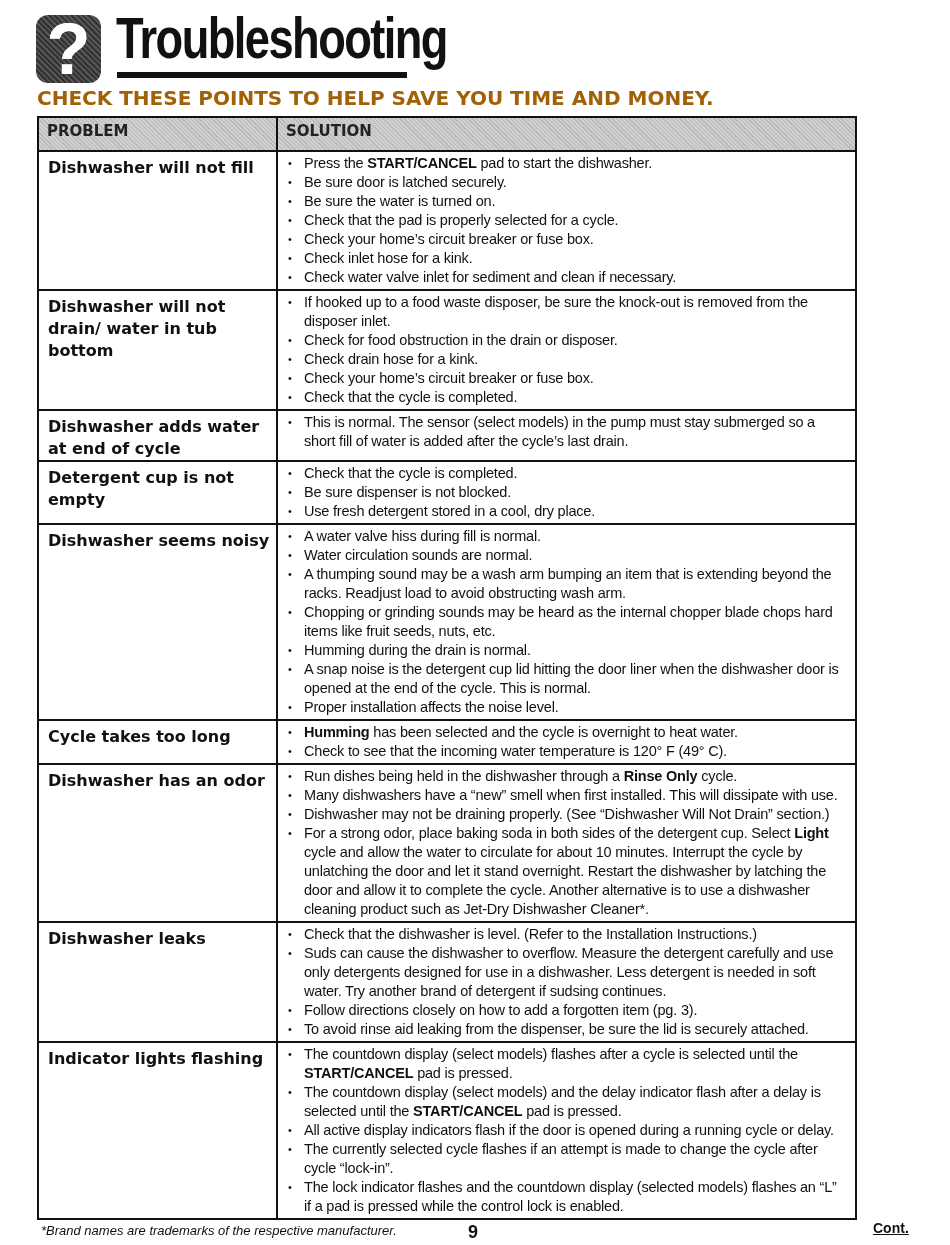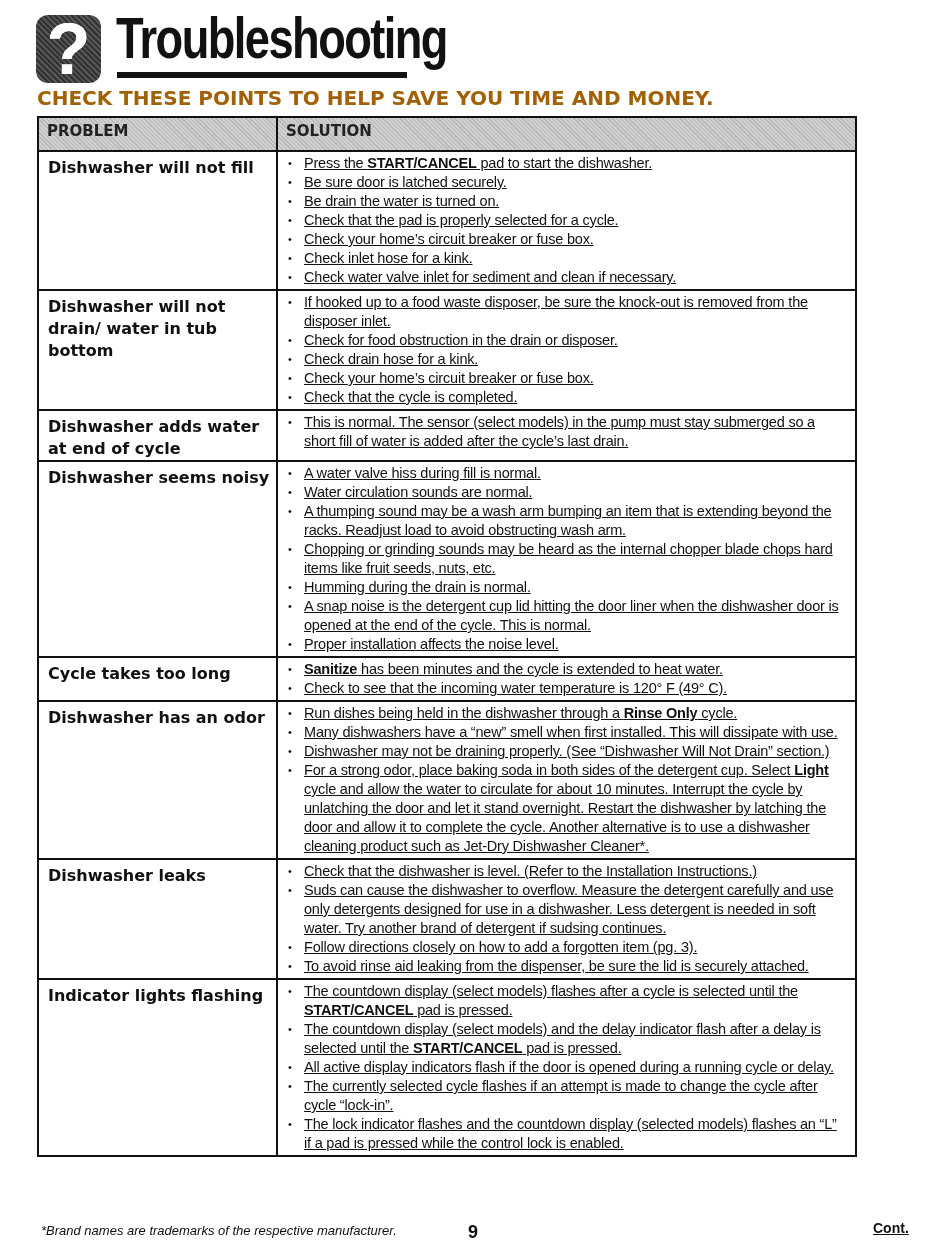--- a/index.html
+++ b/index.html
@@ -16,21 +16,21 @@
   .title-rule { position: absolute; left: 81px; top: 66px; width: 290px; height: 6px; background: #111; }
 
   .subtitle { position: absolute; left: 37px; top: 86px; font-family: "DejaVu Sans", sans-serif; font-weight: bold; font-size: 20px; color: #a16207; letter-spacing: 0px; white-space: nowrap; }
 
   table.ts { position: absolute; left: 37px; top: 116px; width: 820px; border-collapse: collapse; }
   table.ts th, table.ts td { border: 2.5px solid #111; vertical-align: top; }
   table.ts th { height: 28px; text-align: left; font-family: "DejaVu Sans", sans-serif; font-size: 15px; font-weight: bold; padding: 4px 9px 0 8px; color: #222;
     background: repeating-linear-gradient(45deg, #b8b8b8 0 1px, #cfcfcf 1px 3px); }
   td.prob { width: 224px; padding: 5px 4px 0 9px; font-family: "DejaVu Sans", sans-serif; font-weight: bold; font-size: 16px; line-height: 22px; }
   td.sol { padding: 2px 8px 2px 8px; }
-  td.sol ul { list-style: none; margin: 0; padding: 0; text-decoration: underline; }
+  td.sol ul { list-style: none; margin: 0; padding: 0; }
   td.sol li { position: relative; padding-left: 18px; font-family: "Liberation Sans", sans-serif; font-size: 14.5px; line-height: 19px;
     transform-origin: left; letter-spacing: -0.2px; }
   td.sol li::before { content: "•"; position: absolute; left: 2px; top: 0; font-size: 11px; }
   td.sol b { font-weight: bold; }
 
   .footer-note { position: absolute; left: 41px; top: 1223px; font-family: "Liberation Sans", sans-serif; font-size: 13px; color: #111; font-style: italic; }
   .page-num { position: absolute; left: 468px; top: 1222px; font-family: "Liberation Sans", sans-serif; font-weight: bold; font-size: 18px; }
   .cont { position: absolute; left: 873px; top: 1220px; font-family: "Liberation Sans", sans-serif; font-weight: bold; font-size: 14px; text-decoration: underline; }
 </style>
 </head>
@@ -53,21 +53,21 @@
       <th>SOLUTION</th>
     </tr>
   </thead>
   <tbody id="rows">
       <tr>
         <td class="prob">Dishwasher will not fill</td>
         <td class="sol">
           <ul>
             <li><span>Press the </span><b>START/CANCEL</b><span> pad to start the dishwasher.</span></li>
             <li><span>Be sure door is latched securely.</span></li>
-            <li><span>Be drain the water is turned on.</span></li>
+            <li><span>Be sure the water is turned on.</span></li>
             <li><span>Check that the pad is properly selected for a cycle.</span></li>
             <li><span>Check your home’s circuit breaker or fuse box.</span></li>
             <li><span>Check inlet hose for a kink.</span></li>
             <li><span>Check water valve inlet for sediment and clean if necessary.</span></li>
           </ul>
         </td>
       </tr>
       <tr>
         <td class="prob">Dishwasher will not drain/ water in tub bottom</td>
         <td class="sol">
@@ -82,38 +82,48 @@
       </tr>
       <tr>
         <td class="prob">Dishwasher adds water at end of cycle</td>
         <td class="sol">
           <ul>
             <li><span>This is normal. The sensor (select models) in the pump must stay submerged so a short fill of water is added after the cycle’s last drain.</span></li>
           </ul>
         </td>
       </tr>
       <tr>
+        <td class="prob">Detergent cup is not empty</td>
+        <td class="sol">
+          <ul>
+            <li><span>Check that the cycle is completed.</span></li>
+            <li><span>Be sure dispenser is not blocked.</span></li>
+            <li><span>Use fresh detergent stored in a cool, dry place.</span></li>
+          </ul>
+        </td>
+      </tr>
+      <tr>
         <td class="prob">Dishwasher seems noisy</td>
         <td class="sol">
           <ul>
             <li><span>A water valve hiss during fill is normal.</span></li>
             <li><span>Water circulation sounds are normal.</span></li>
             <li><span>A thumping sound may be a wash arm bumping an item that is extending beyond the racks.  Readjust load to avoid obstructing wash arm.</span></li>
             <li><span>Chopping or grinding sounds may be heard as the internal chopper blade chops hard items like fruit seeds, nuts, etc.</span></li>
             <li><span>Humming during the drain is normal.</span></li>
             <li><span>A snap noise is the detergent cup lid hitting the door liner when the dishwasher door is opened at the end of the cycle. This is normal.</span></li>
             <li><span>Proper installation affects the noise level.</span></li>
           </ul>
         </td>
       </tr>
       <tr>
         <td class="prob">Cycle takes too long</td>
         <td class="sol">
           <ul>
-            <li><b>Sanitize</b><span> has been minutes and the cycle is extended to heat water.</span></li>
+            <li><b>Humming</b><span> has been selected and the cycle is overnight to heat water.</span></li>
             <li><span>Check to see that the incoming water temperature is 120° F (49° C).</span></li>
           </ul>
         </td>
       </tr>
       <tr>
         <td class="prob">Dishwasher has an odor</td>
         <td class="sol">
           <ul>
             <li><span>Run dishes being held in the dishwasher through a </span><b>Rinse Only</b><span> cycle.</span></li>
             <li><span>Many dishwashers have a “new” smell when first installed. This will dissipate with use.</span></li>

